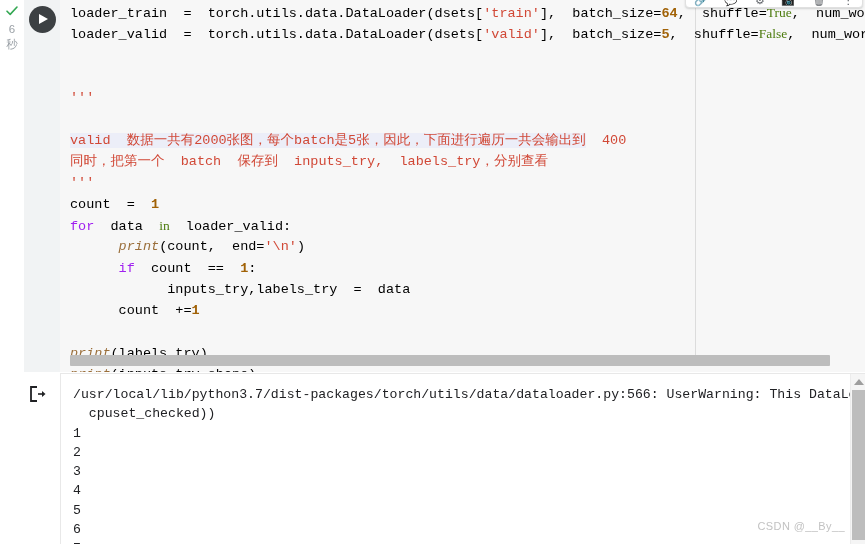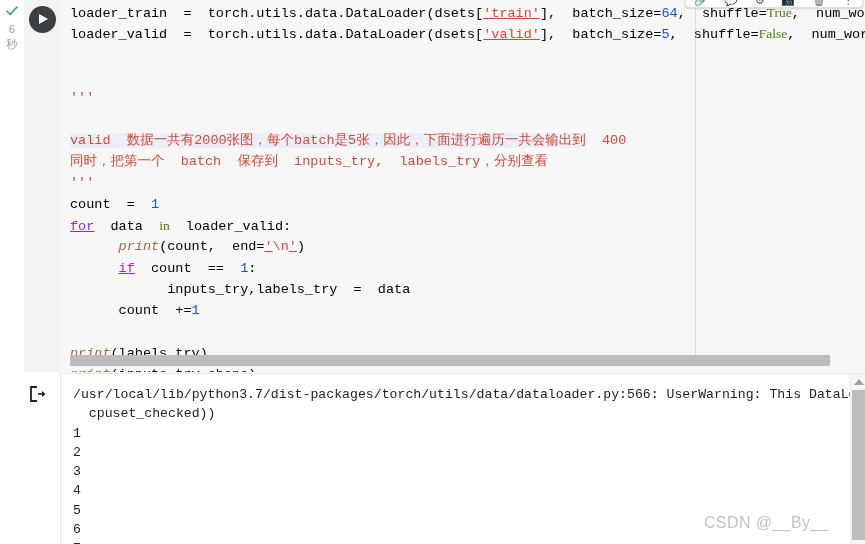--- a/index.html
+++ b/index.html
@@ -89,24 +89,24 @@
   }
   .code-line { height: 21.3px; white-space: pre; }
   .margin-ruler {
     position: absolute;
     left: 635px; top: 0;
     width: 1px; height: 360px;
     background: #dcdcdc;
   }
 
   
-  .kw      { color: #a020f0; text-decoration: underline; }
+  .kw      { color: #a020f0; }
   .kw2     { color: #4d7c0f; font-family: Liberation Serif, serif; }
-  .str     { color: #d14836; text-decoration: underline; }
-  .num     { color: #1d4ed8; }
+  .str     { color: #d14836; }
+  .num     { color: #a16207; font-weight: bold; }
   .fn      { color: #9a6e3a; font-style: italic; }
   .cmt     { color: #d14836; }
   .esc     { color: #d14836; }
   .plain   { color: #000000; }
 
   .hl { background: #eceef8; text-align: right; }
 
   
   .h-scrollbar {
     position: absolute;
@@ -202,22 +202,22 @@
   .v-scroll-thumb {
     position: absolute;
     left: 1px; top: 16px;
     width: 13px; height: 150px;
     background: #bdbdbd;
   }
 
   
   .watermark {
     position: absolute;
-    right: 36px; bottom: 12px;
-    font-size: 16px;
+    right: 20px; bottom: 12px;
+    font-size: 11px;
     color: #c2c2c2;
     letter-spacing: 0.4px;
     font-family: "Liberation Sans", sans-serif;
     margin-top: 12px;
   }
 </style>
 </head>
 <body>
 
 <div id="root">

